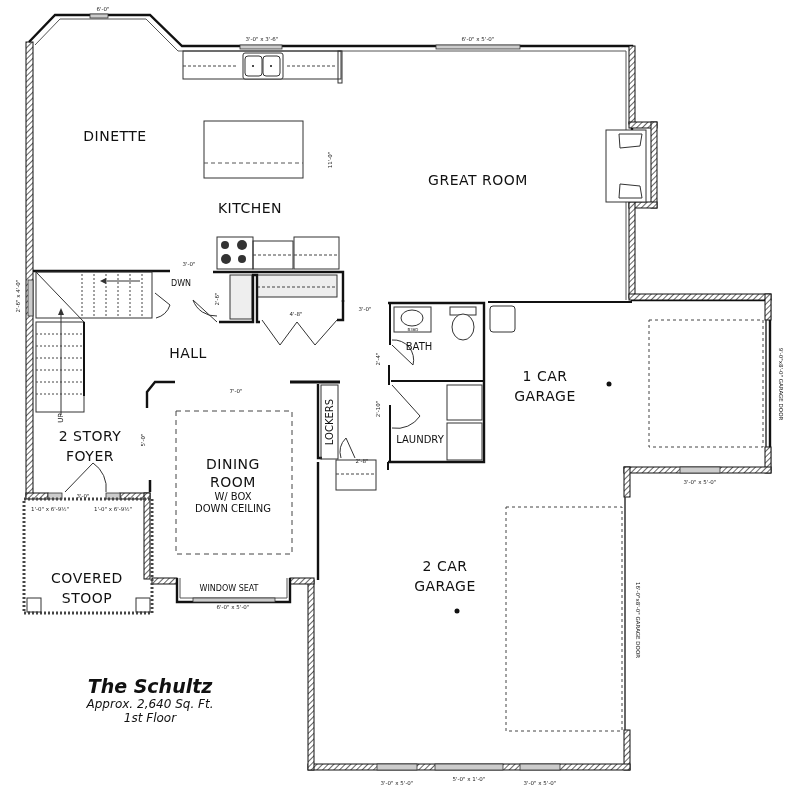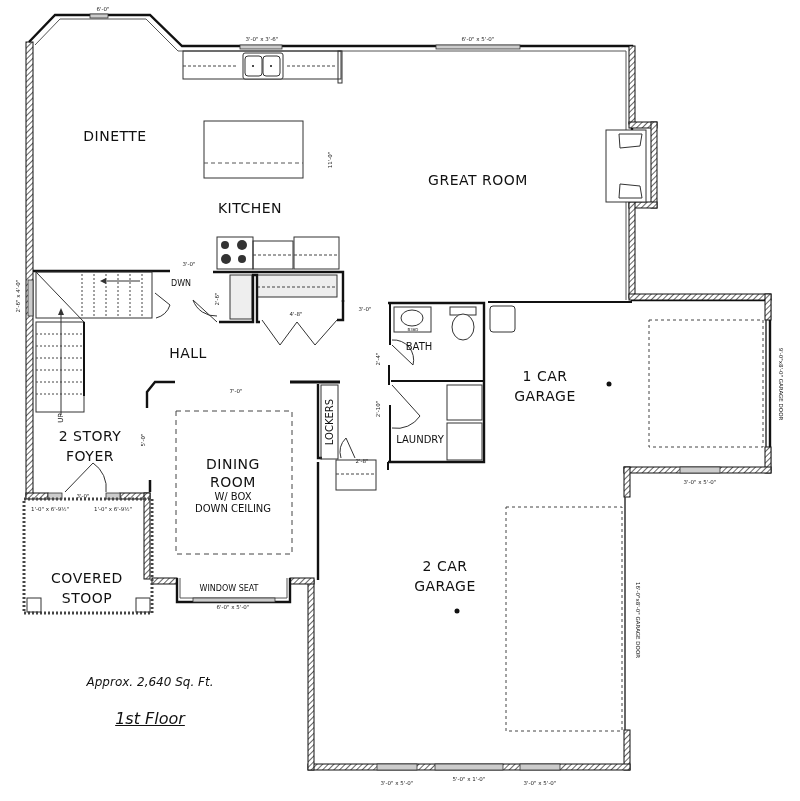--- a/index.html
+++ b/index.html
@@ -12,21 +12,21 @@
   .dash{fill:none;stroke:#444;stroke-width:1;stroke-dasharray:5 4;}
   .fixture{fill:#fff;stroke:#333;stroke-width:1;}
   .shade{fill:#eee;stroke:#333;stroke-width:1;}
   .win{fill:#ccc;stroke:#333;stroke-width:0.8;}
   .room{font-family:"DejaVu Sans",sans-serif;font-size:14px;letter-spacing:0.5px;fill:#111;text-anchor:middle;}
   .room-sm{font-family:"DejaVu Sans",sans-serif;font-size:10px;fill:#111;text-anchor:middle;}
   .dim{font-family:"DejaVu Sans",sans-serif;font-size:5.5px;fill:#222;text-anchor:middle;}
   .title{position:absolute;left:60px;top:675px;width:180px;text-align:center;color:#111;}
   .title .name{font-family:"DejaVu Sans",sans-serif;font-weight:bold;font-style:italic;font-size:19px;display:block;}
   .title .area{font-family:"DejaVu Sans",sans-serif;font-style:italic;font-size:12px;display:block;}
-  .title .floor{font-family:"DejaVu Sans",sans-serif;font-style:italic;font-size:16px;display:block;margin-top:20px;text-decoration:underline;}
+  .title .floor{font-family:"DejaVu Sans",sans-serif;font-style:italic;font-size:12px;display:block;margin-top:0;}
 </style>
 </head>
 <body>
 
 <svg id="plan" viewBox="0 0 800 801" xmlns="http://www.w3.org/2000/svg">
   <defs>
     <pattern id="hatch" width="4" height="4" patternUnits="userSpaceOnUse" patternTransform="rotate(45)">
       <rect width="4" height="4" fill="#fff"></rect>
       <line x1="0" y1="0" x2="0" y2="4" stroke="#222" stroke-width="1.4"></line>
     </pattern>
@@ -240,15 +240,16 @@
     <text class="dim" x="700" y="484">3'-0" x 5'-0"</text>
     <text class="dim" transform="translate(779,384) rotate(90)">9'-0"x8'-0" GARAGE DOOR</text>
     <text class="dim" transform="translate(636,620) rotate(90)">16'-0"x8'-0" GARAGE DOOR</text>
     <text class="dim" x="397" y="785">3'-0" x 5'-0"</text>
     <text class="dim" x="469" y="781">5'-0" x 1'-0"</text>
     <text class="dim" x="540" y="785">3'-0" x 5'-0"</text>
   </g>
 </svg>
 
 <div class="title">
+  <span class="name">The Schultz</span>
   <span class="area">Approx. 2,640 Sq. Ft.</span>
   <span class="floor">1st Floor</span>
 </div>
 
 </body></html>

